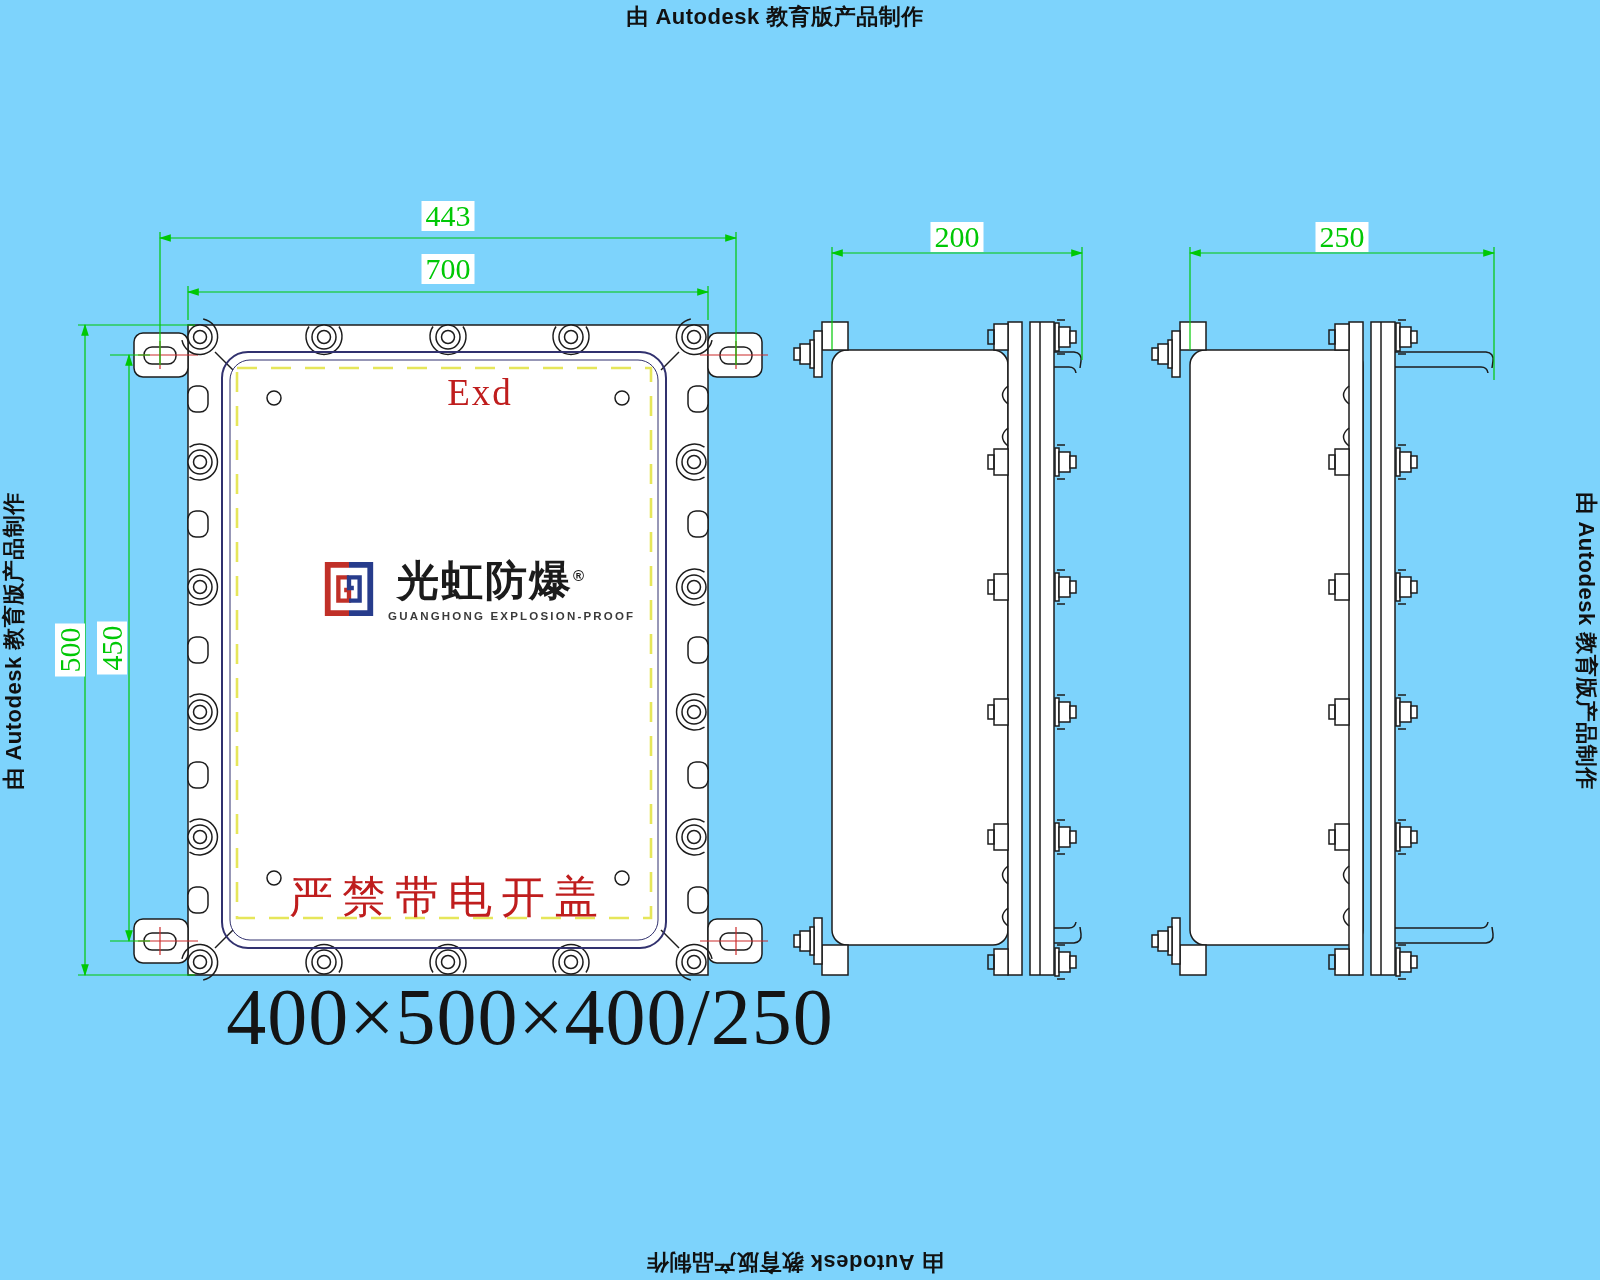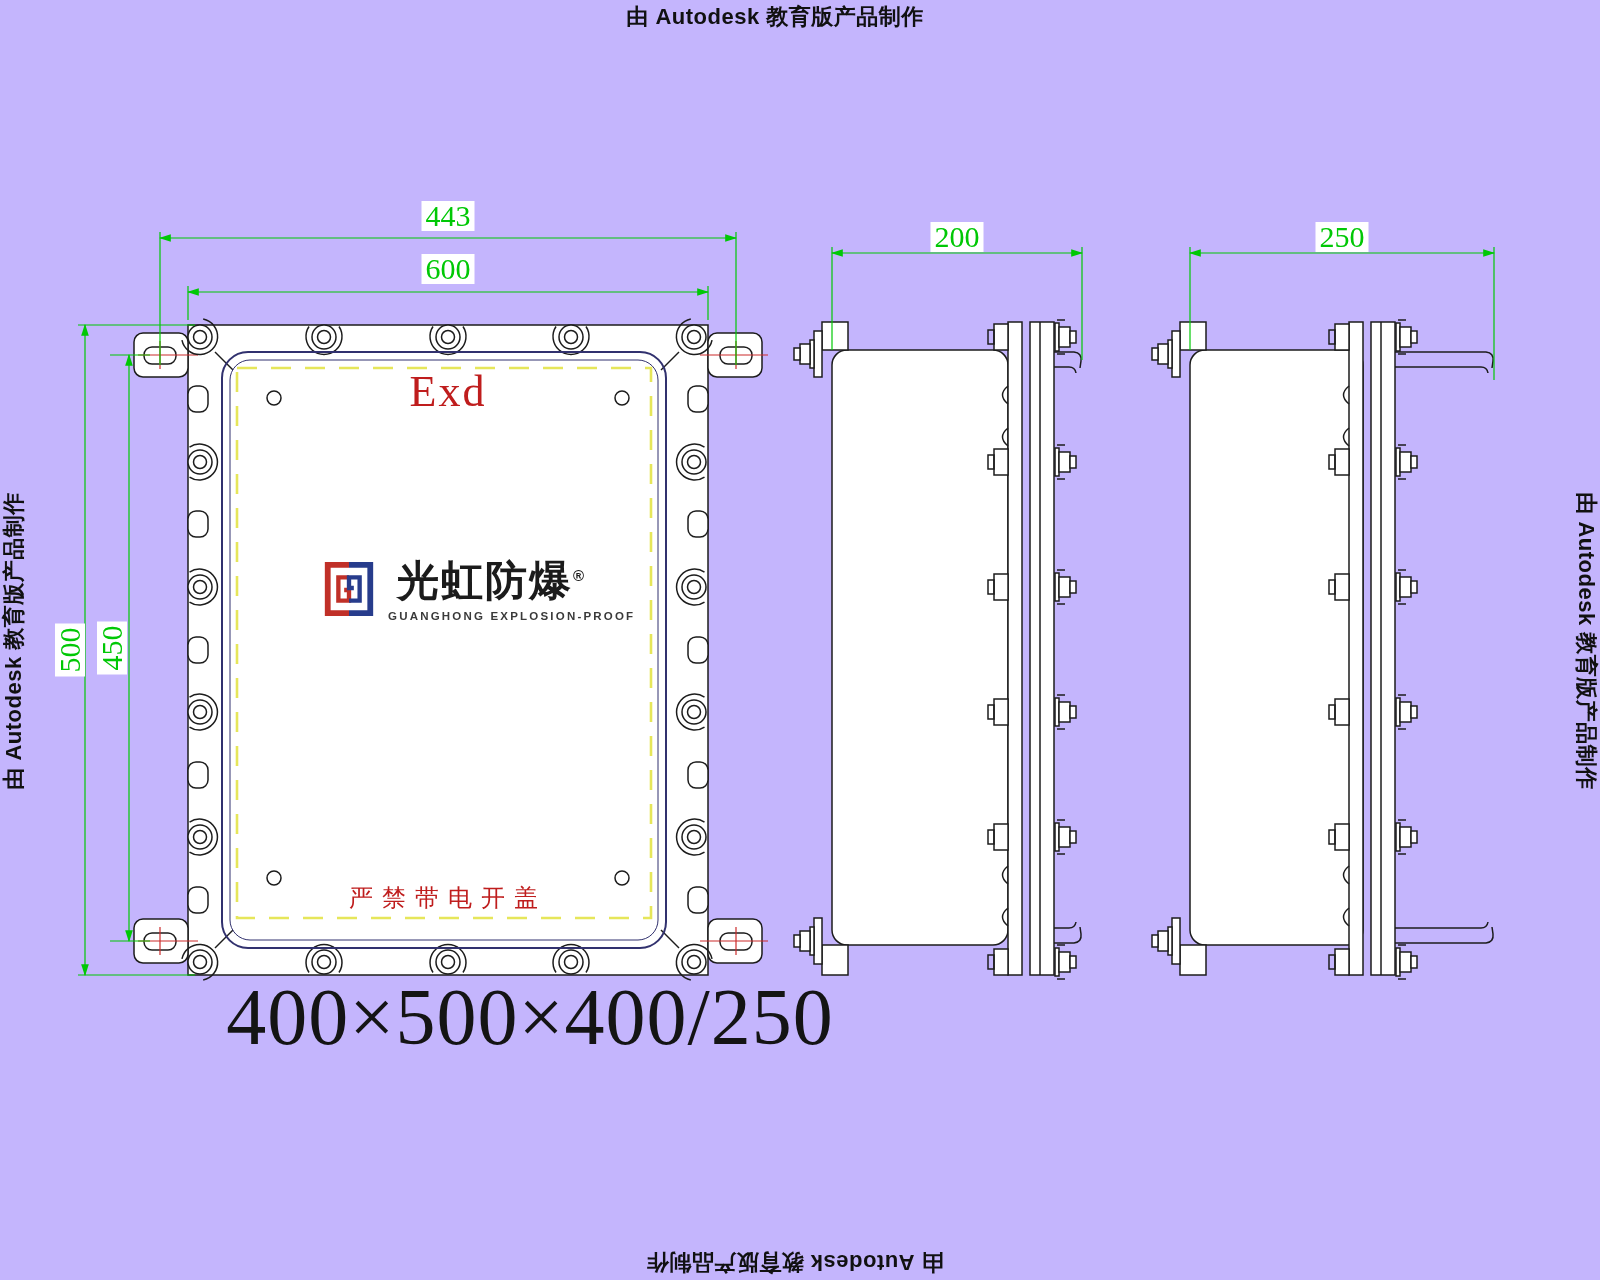--- a/index.html
+++ b/index.html
@@ -1,36 +1,36 @@
 <!DOCTYPE html>
 <html><head>
 <meta charset="utf-8">
 <style>
   html,body{margin:0;padding:0;background:#ffffff;}
-  #canvas{position:relative;width:1600px;height:1280px;background:#c4b5fd;overflow:hidden;
+  #canvas{position:relative;width:1600px;height:1280px;background:#7dd3fc;overflow:hidden;
           font-family:"Liberation Sans",sans-serif;}
 
   
   .wm{position:absolute;width:420px;text-align:center;font:bold 22px "Liberation Sans",sans-serif;
       color:#111;letter-spacing:0.5px;white-space:nowrap;}
   .wm-top{left:565px;top:2px;}
   .wm-left{left:-196px;top:626px;transform:rotate(-90deg);}
   .wm-right{left:1376px;top:626px;transform:rotate(90deg);}
   .wm-bottom{left:585px;top:1247px;transform:rotate(180deg);}
 
   
   .dim{position:absolute;color:#00c805;font:30px "Liberation Serif",serif;background:#fff;
        padding:0 4px;transform:translate(-50%,-50%);white-space:nowrap;line-height:1;}
   .dim.rot{transform:translate(-50%,-50%) rotate(-90deg);}
 
   
   .mark{position:absolute;color:#bf1d1d;font-family:"Liberation Serif",serif;
         transform:translate(-50%,-50%);white-space:nowrap;line-height:1;}
-  .mark-exd{font-size:44px;letter-spacing:2px;}
-  .mark-warning{font-size:24px;letter-spacing:9px;}
+  .mark-exd{font-size:37px;letter-spacing:2px;margin-left:32px;}
+  .mark-warning{font-size:44px;letter-spacing:9px;}
 
   
   .logo{position:absolute;left:320px;top:560px;display:flex;align-items:flex-start;gap:10px;}
   .logo-emblem{width:58px;height:58px;flex:none;}
   .logo-txt{display:flex;flex-direction:column;}
   .logo-cn{font:bold 42px/1 "Liberation Sans",sans-serif;color:#1b1b1b;letter-spacing:2px;margin-left:9px;}
   .logo-reg{font-size:15px;vertical-align:14px;letter-spacing:0;}
   .logo-en{font:bold 11.5px "Liberation Sans",sans-serif;color:#3a3a3a;letter-spacing:2.2px;
            margin-top:8px;}
 
@@ -241,21 +241,21 @@
       <line x1="1082" y1="247" x2="1082" y2="360" class="grn"></line>
       <line x1="832" y1="253" x2="1082" y2="253" class="grn" marker-start="url(#ar)" marker-end="url(#ar)"></line>
 
       <line x1="1190" y1="247" x2="1190" y2="350" class="grn"></line>
       <line x1="1494" y1="247" x2="1494" y2="380" class="grn"></line>
       <line x1="1190" y1="253" x2="1494" y2="253" class="grn" marker-start="url(#ar)" marker-end="url(#ar)"></line>
     </g>
   </svg>
 
   <div class="dim" style="left:448px;top:216px;text-align:right;">443</div>
-  <div class="dim" style="left:448px;top:269px;">600</div>
+  <div class="dim" style="left:448px;top:269px;">700</div>
   <div class="dim rot" style="left:70px;top:650px;">500</div>
   <div class="dim rot" style="left:112px;top:648px;">450</div>
   <div class="dim" style="left:957px;top:237px;">200</div>
   <div class="dim" style="left:1342px;top:237px;">250</div>
 
   <div class="mark mark-exd" style="left:448px;top:392px;">Exd</div>
   <div class="mark mark-warning" style="left:448px;top:898px;">严禁带电开盖</div>
 
   <div class="logo">
     <svg class="logo-emblem" viewBox="0 0 60 60">

